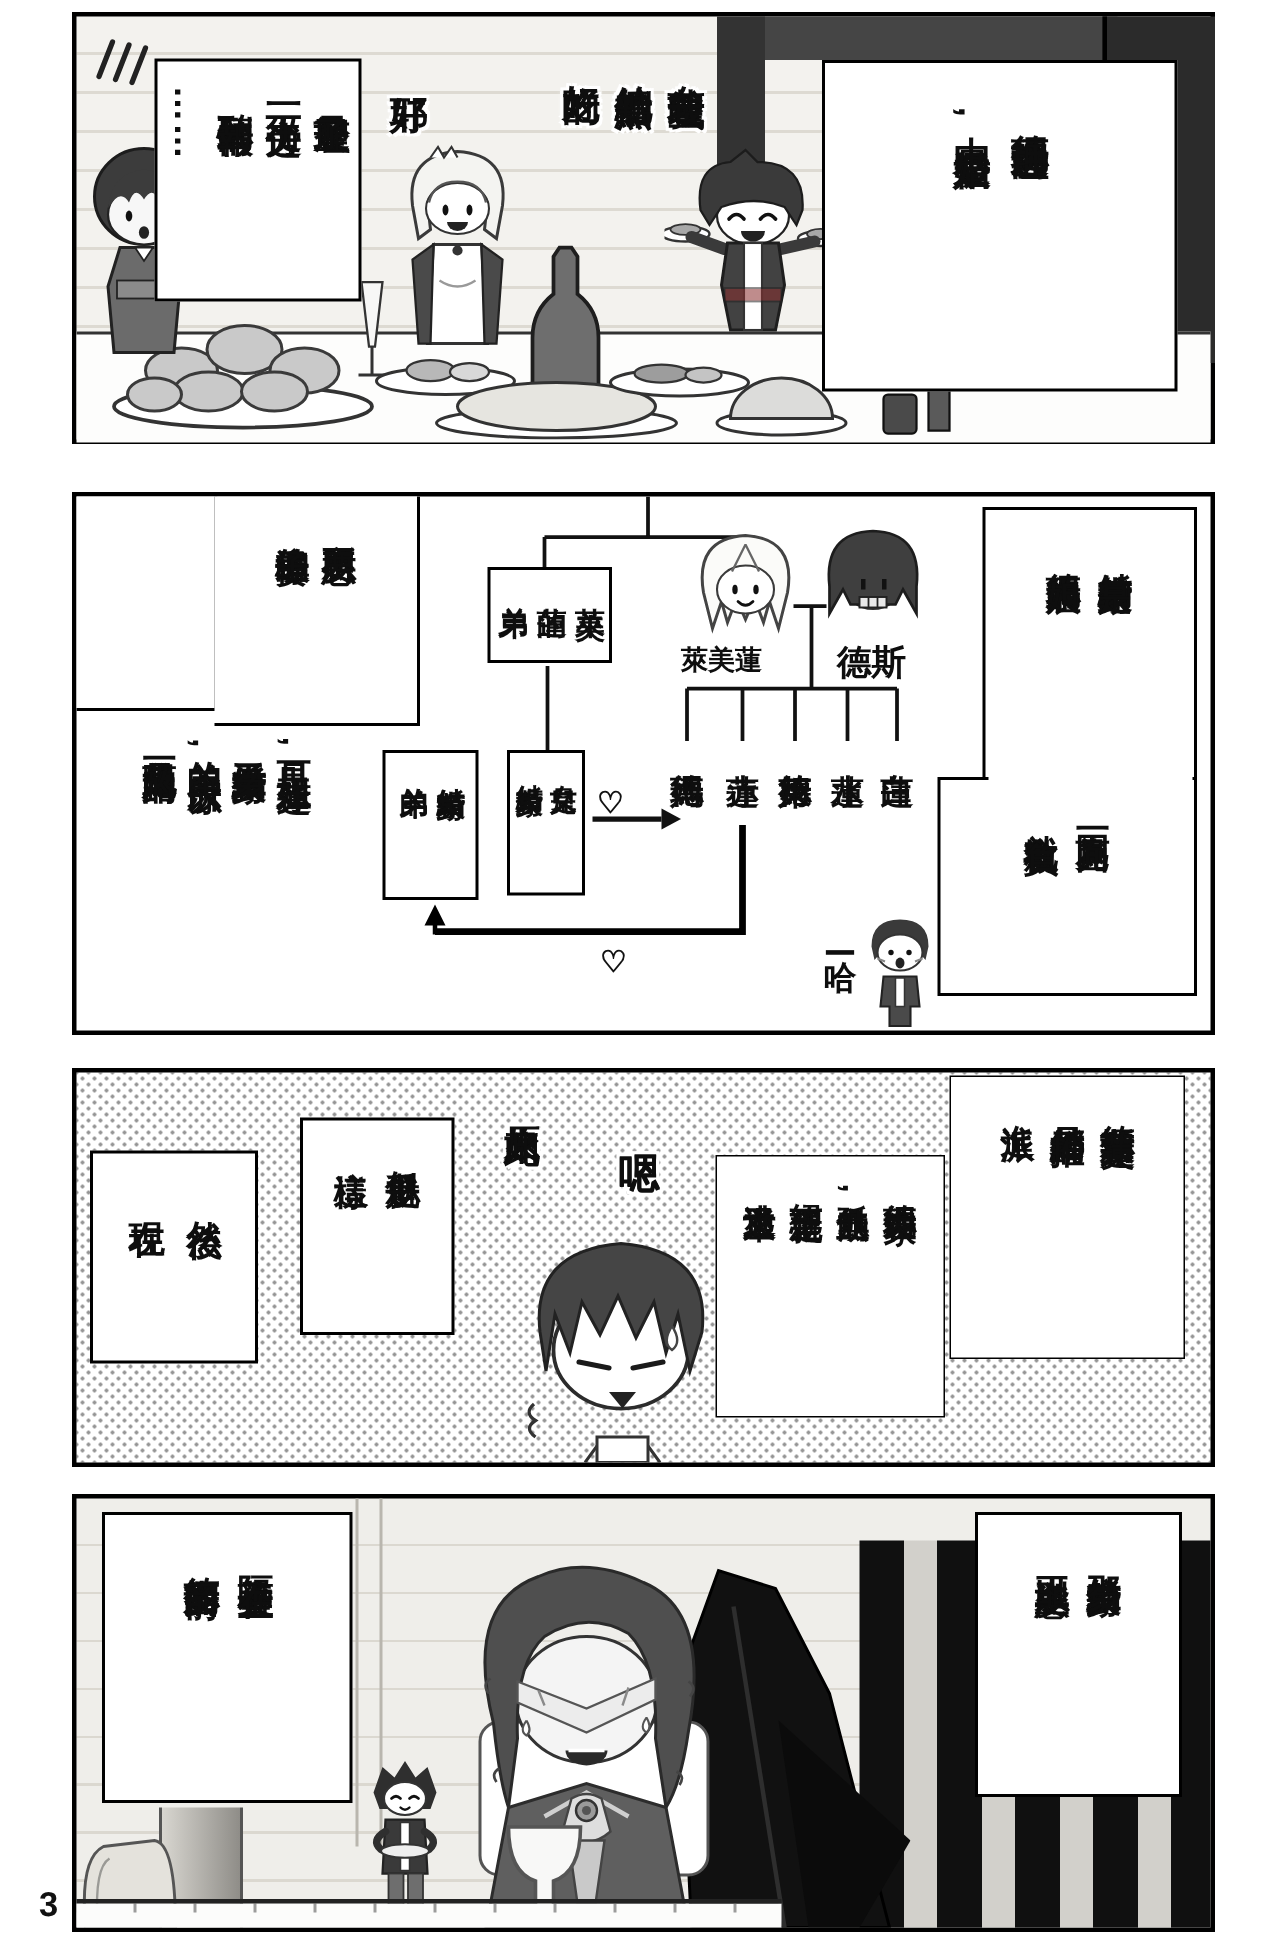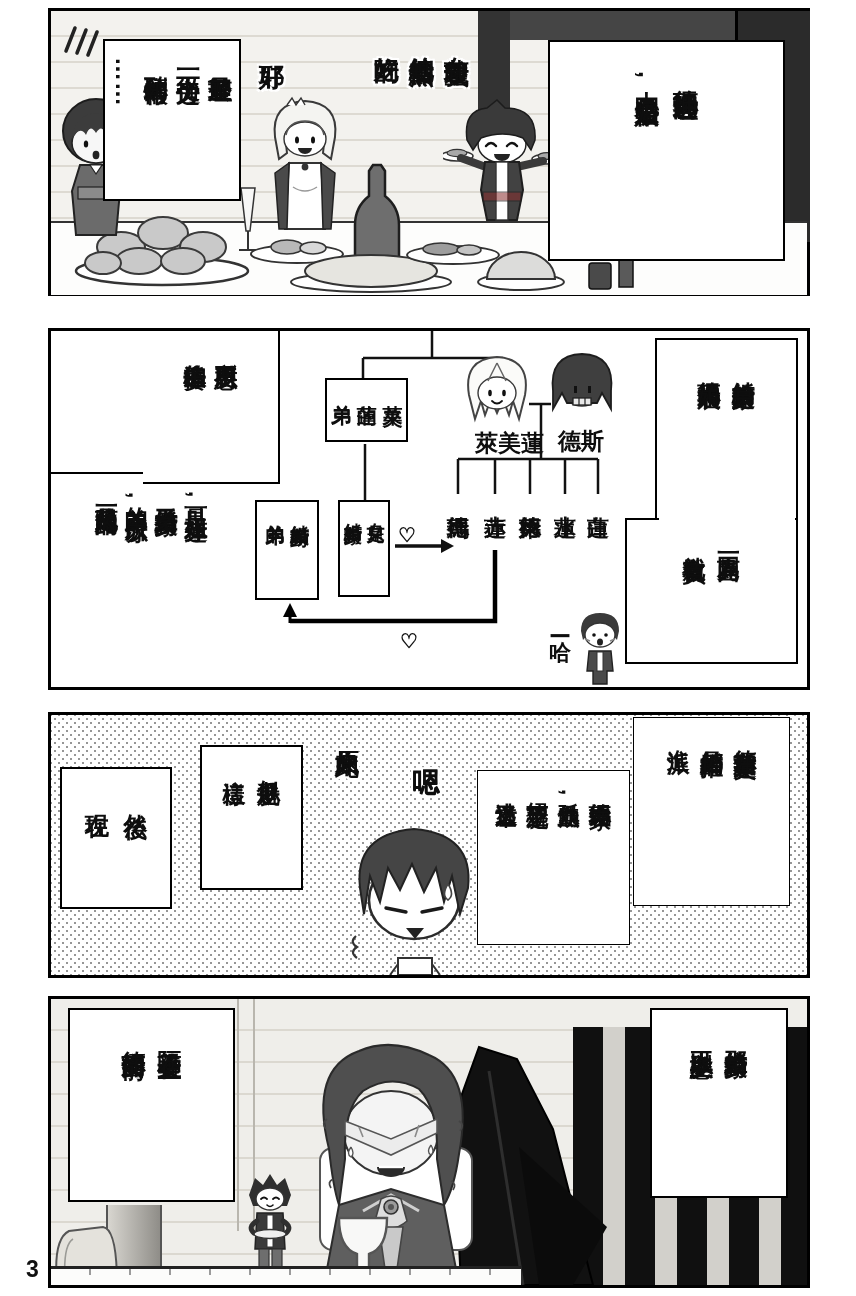--- a/index.html
+++ b/index.html
@@ -190,21 +190,21 @@
       <path d="M33,50 Q38,55 43,50" fill="none" stroke="#111" stroke-width="1.8" stroke-linecap="round"></path>
     </svg>
     <svg class="abs" style="left:494px;top:18px;" width="74" height="74" viewBox="0 0 74 74">
       <ellipse cx="37" cy="42" rx="18" ry="15" fill="#fff" stroke="#333" stroke-width="1.4"></ellipse>
       <path d="M8,42 Q4,6 37,5 Q70,6 66,42 L66,60 L57,44 L52,54 L22,54 L17,44 L8,60 Z" fill="#3f3f3f" stroke="#1d1d1d" stroke-width="1.8"></path>
       <rect x="29" y="37" width="3" height="7" fill="#111"></rect>
       <rect x="43" y="37" width="3" height="7" fill="#111"></rect>
       <rect x="28" y="49" width="18" height="7" fill="#e8e8e8" stroke="#222" stroke-width="1.3"></rect>
       <path d="M34,49 V56 M40,49 V56" stroke="#222" stroke-width="1.2"></path>
     </svg>
-    <div class="abs" style="left:424px;top:97px;font-size:23px;font-weight:bold;color:#0e0e0e;">萊美蓮</div>
+    <div class="abs" style="left:403px;top:97px;font-size:18px;font-weight:bold;color:#0e0e0e;">萊美蓮</div>
     <div class="abs" style="left:507px;top:95px;font-size:23px;font-weight:bold;color:#0e0e0e;">德斯</div>
 
     <div class="vt abs" style="left:536px;top:167px;font-size:22px;line-height:1;">白蓮</div>
     <div class="vt abs" style="left:503px;top:167px;font-size:22px;line-height:1;">水蓮</div>
     <div class="vt abs" style="left:468px;top:167px;font-size:22px;line-height:1;">德萊姆</div>
     <div class="vt abs" style="left:433px;top:167px;font-size:22px;line-height:1;">赤蓮</div>
     <div class="vt abs" style="left:396px;top:167px;font-size:22px;line-height:1;">德瑪姆</div>
 
     <span class="heart" style="left:347px;top:192px;">♡</span>
     <span class="heart" style="left:349px;top:298px;">♡</span>

